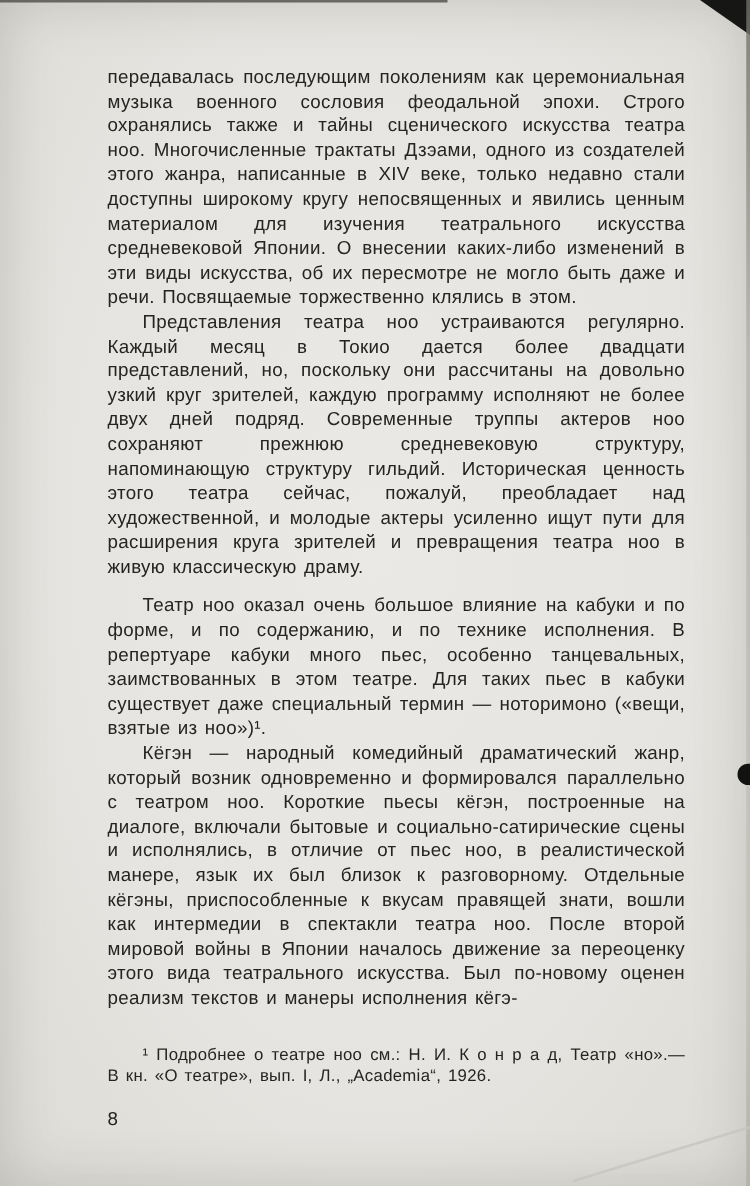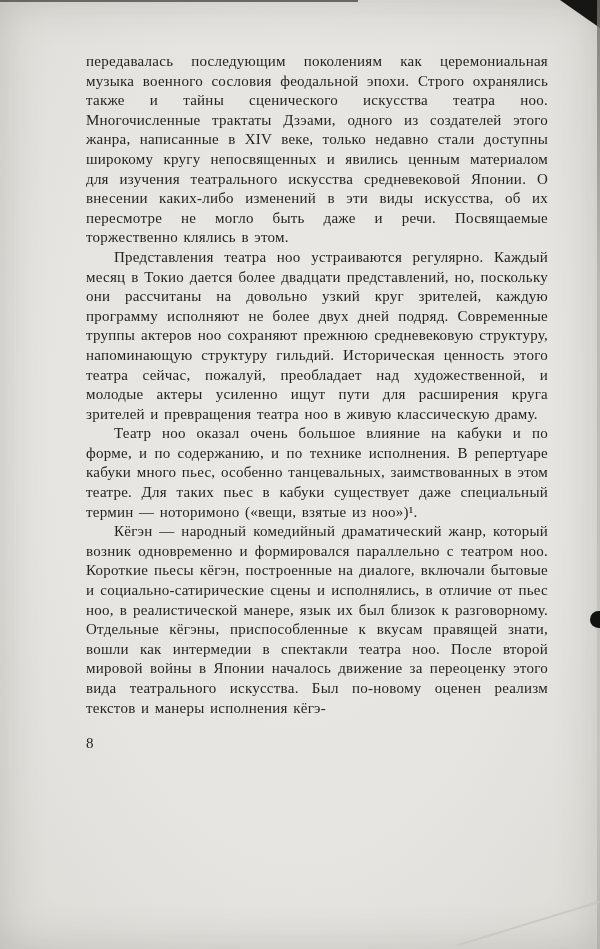--- a/index.html
+++ b/index.html
@@ -6,21 +6,21 @@
   body { background: #777; }
 
   .page {
     position: relative;
     width: 600px;
     height: 949px;
     margin: 0 auto;
     background: radial-gradient(ellipse at 50% 45%, #eae9e5 0%, #e5e4e0 60%, #dcdbd6 100%);
     box-shadow: inset 0 0 45px rgba(80,78,68,0.22);
     overflow: hidden;
-    font-family: Liberation Serif, serif;
+    font-family: Liberation Sans, sans-serif;
     color: #262420;
   }
 
   
   .top-edge-artifact {
     position: absolute; top: 0; left: 0;
     width: 358px; height: 2px;
     background: #45443f; opacity: .75;
   }
   .corner-shadow-artifact {
@@ -55,21 +55,21 @@
     left: 86px; top: 52px;
     width: 462px;
     font-size: 15px;
     line-height: 19.6px;
     text-align: justify;
     letter-spacing: 0.25px;
     word-spacing: 1.5px;
   }
   .para { margin: 0; }
   .para.indent { text-indent: 28px; }
-  .para.gap-top { margin-top: 0; }
+  .para.gap-top { margin-top: 12px; }
 
   .footnote {
     margin-top: 26px;
     font-size: 13.4px;
     line-height: 17.6px;
     text-indent: 28px;
     text-align: justify;
   }
 
   .page-number {
@@ -88,17 +88,18 @@
   <div class="right-edge-shadow"></div>
   <div class="edge-blob-artifact"></div>
   <div class="crease-artifact"></div>
 
   <div class="text-column">
     <p class="para">передавалась последующим поколениям как церемониальная музыка военного сословия феодальной эпохи. Строго охранялись также и тайны сценического искусства театра ноо. Многочисленные трактаты Дзэами, одного из создателей этого жанра, написанные в XIV веке, только недавно стали доступны широкому кругу непосвященных и явились ценным материалом для изучения театрального искусства средневековой Японии. О внесении каких-либо изменений в эти виды искусства, об их пересмотре не могло быть даже и речи. Посвящаемые торжественно клялись в этом.</p>
     <p class="para indent">Представления театра ноо устраиваются регулярно. Каждый месяц в Токио дается более двадцати представлений, но, поскольку они рассчитаны на довольно узкий круг зрителей, каждую программу исполняют не более двух дней подряд. Современные труппы актеров ноо сохраняют прежнюю средневековую структуру, напоминающую структуру гильдий. Историческая ценность этого театра сейчас, пожалуй, преобладает над художественной, и молодые актеры усиленно ищут пути для расширения круга зрителей и превращения театра ноо в живую классическую драму.</p>
     <p class="para indent gap-top">Театр ноо оказал очень большое влияние на кабуки и по форме, и по содержанию, и по технике исполнения. В репертуаре кабуки много пьес, особенно танцевальных, заимствованных в этом театре. Для таких пьес в кабуки существует даже специальный термин — ноторимоно («вещи, взятые из ноо»)¹.</p>
     <p class="para indent">Кёгэн — народный комедийный драматический жанр, который возник одновременно и формировался параллельно с театром ноо. Короткие пьесы кёгэн, построенные на диалоге, включали бытовые и социально-сатирические сцены и исполнялись, в отличие от пьес ноо, в реалистической манере, язык их был близок к разговорному. Отдельные кёгэны, приспособленные к вкусам правящей знати, вошли как интермедии в спектакли театра ноо. После второй мировой войны в Японии началось движение за переоценку этого вида театрального искусства. Был по-новому оценен реализм текстов и манеры исполнения кёгэ-</p>
 
+    <div class="footnote">¹ Подробнее о театре ноо см.: Н. И. К о н р а д, Театр «но».— В кн. «О театре», вып. I, Л., „Academia“, 1926.</div>
 
     <div class="page-number">8</div>
   </div>
 
 </div>
 
 </body></html>

